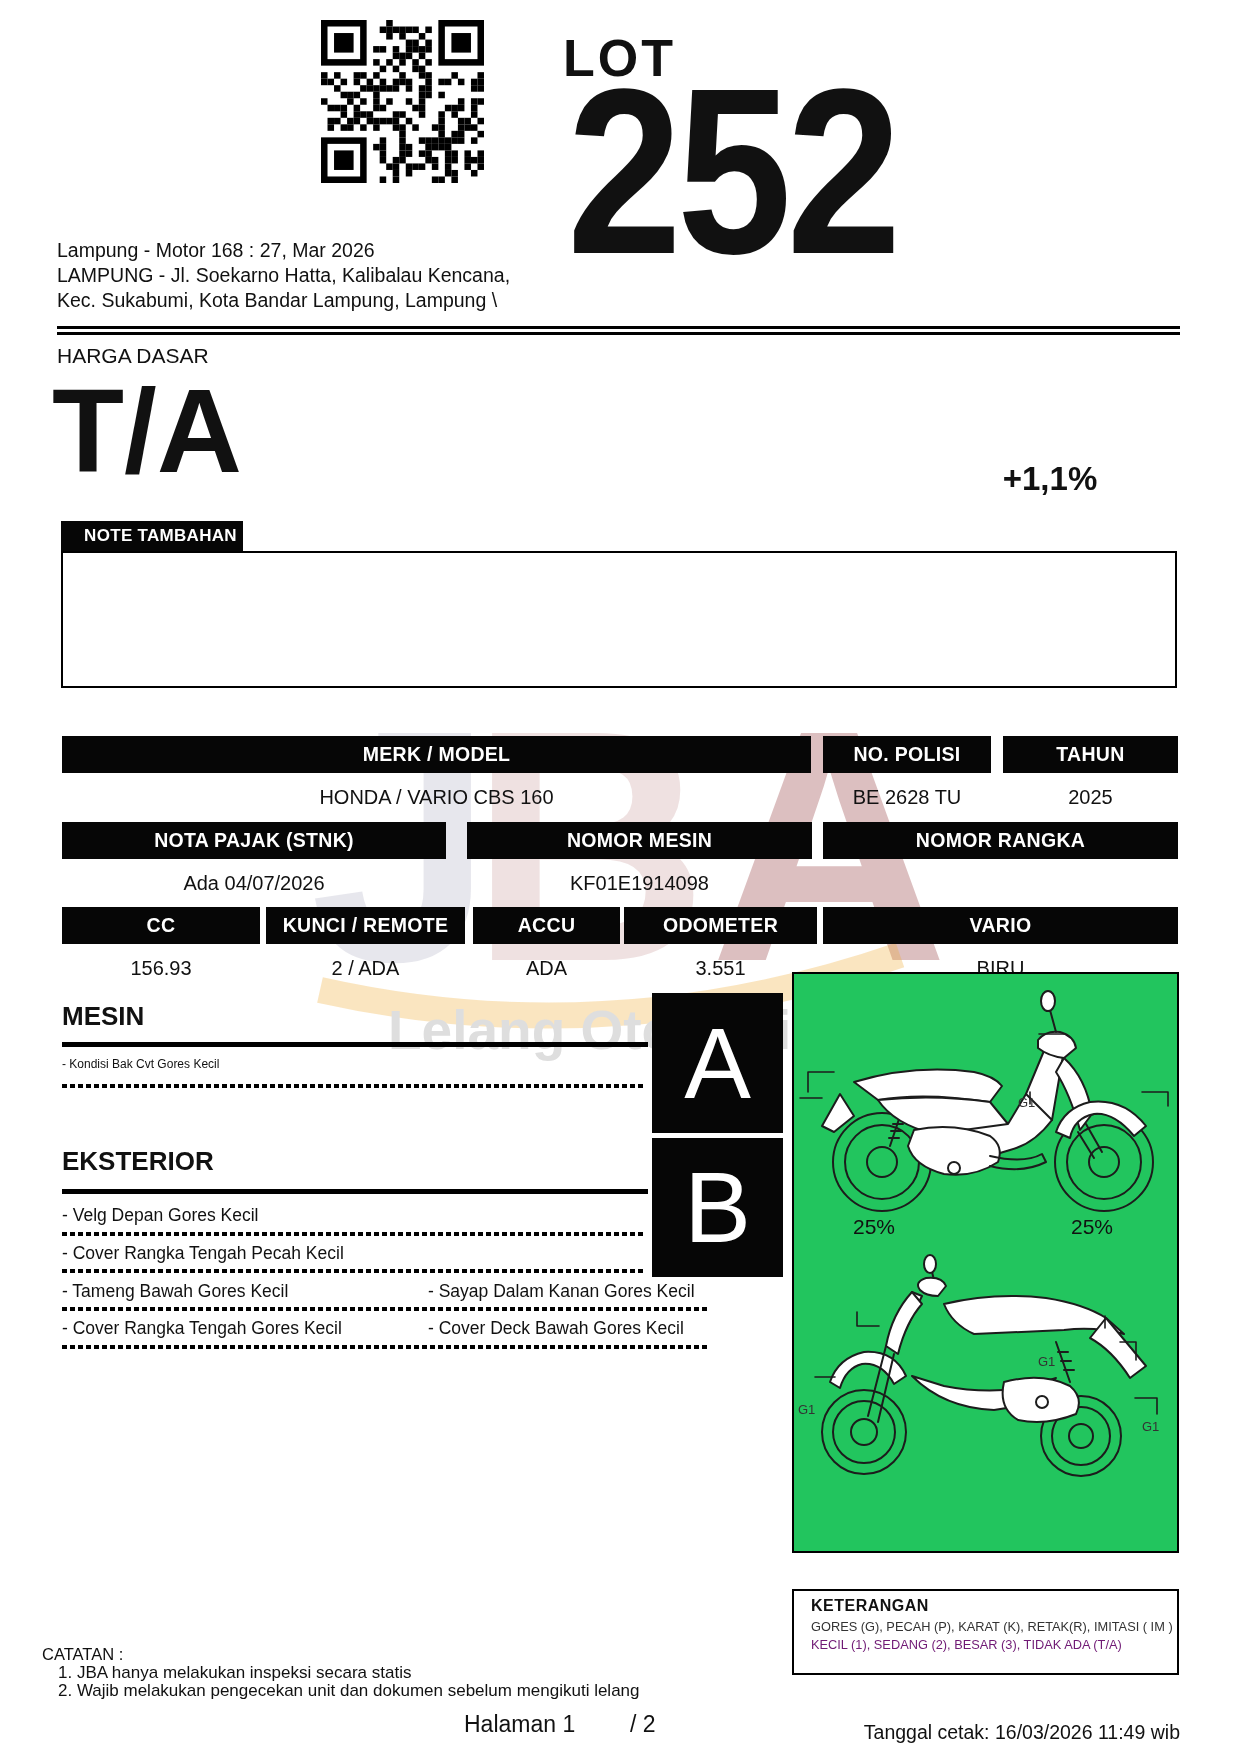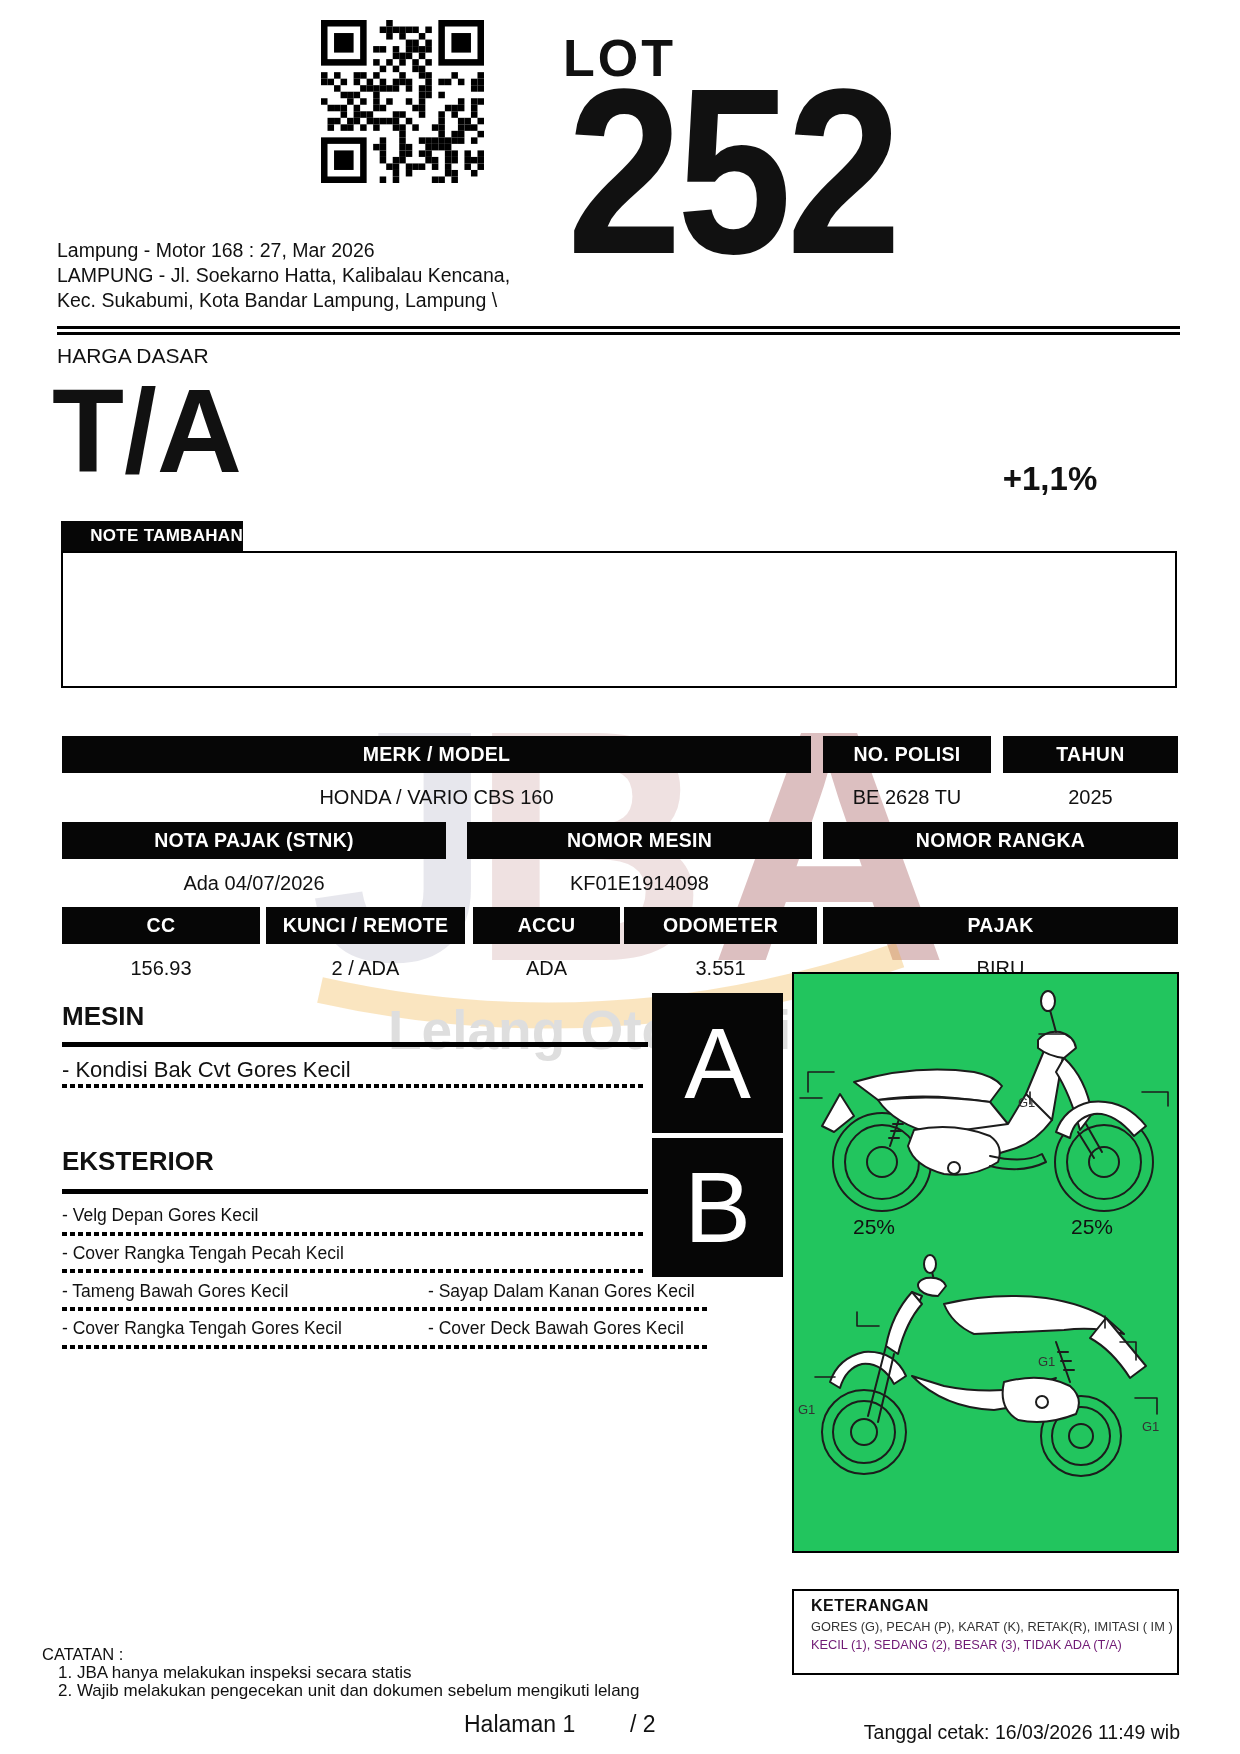--- a/index.html
+++ b/index.html
@@ -247,21 +247,21 @@
   <div class="t" style="left:57px;top:239px;font-size:19.5px">Lampung - Motor 168 : 27, Mar 2026</div>
   <div class="t" style="left:57px;top:264px;font-size:19.5px">LAMPUNG - Jl. Soekarno Hatta, Kalibalau Kencana,</div>
   <div class="t" style="left:57px;top:289px;font-size:19.5px">Kec. Sukabumi, Kota Bandar Lampung, Lampung \</div>
 
   <div class="dblrule" style="left:57px;top:326px;width:1123px"></div>
 
   <div class="t" style="left:57px;top:344px;font-size:21px">HARGA DASAR</div>
   <div class="t" style="left:52px;top:372px;font-size:118px;font-weight:bold;line-height:1">T/A</div>
   <div class="t" style="left:940px;top:460px;width:220px;text-align:center;font-size:33px;font-weight:bold">+1,1%</div>
 
-  <div class="bar" style="left:61px;top:521px;width:182px;height:30px;font-size:17px;justify-content:flex-end;padding-left:17px;box-sizing:border-box">
+  <div class="bar" style="left:61px;top:521px;width:182px;height:30px;font-size:17px;justify-content:center;padding-left:17px;box-sizing:border-box">
     <span>NOTE TAMBAHAN</span>
   </div>
   <div class="box" style="left:61px;top:551px;width:1112px;height:133px">
     <span style="display:block;padding:8px;font-size:17px"></span>
   </div>
 
   <div class="bar" style="left:62px;top:736px;width:749px;height:37px;font-size:19.5px">
     <span>MERK / MODEL</span>
     </div>
   <div class="bar" style="left:823px;top:736px;width:168px;height:37px;font-size:19.5px">
@@ -304,42 +304,42 @@
   <div class="bar" style="left:266px;top:907px;width:199px;height:37px;font-size:19.5px">
     <span>KUNCI / REMOTE</span>
     </div>
   <div class="bar" style="left:473px;top:907px;width:147px;height:37px;font-size:19.5px">
     <span>ACCU</span>
     </div>
   <div class="bar" style="left:624px;top:907px;width:193px;height:37px;font-size:19.5px">
     <span>ODOMETER</span>
     </div>
   <div class="bar" style="left:823px;top:907px;width:355px;height:37px;font-size:19.5px">
-    <span>PAJAK</span>
+    <span>VARIO</span>
     </div>
 
   <div class="val" style="left:62px;top:944px;width:198px;height:48px;font-size:20px">
     <span>156.93</span>
     </div>
   <div class="val" style="left:266px;top:944px;width:199px;height:48px;font-size:20px">
     <span>2 / ADA</span>
     </div>
   <div class="val" style="left:473px;top:944px;width:147px;height:48px;font-size:20px">
     <span>ADA</span>
     </div>
   <div class="val" style="left:624px;top:944px;width:193px;height:48px;font-size:20px">
     <span>3.551</span>
     </div>
   <div class="val" style="left:823px;top:944px;width:355px;height:48px;font-size:20px">
     <span>BIRU</span>
     </div>
 
   <div class="t" style="left:62px;top:1001px;font-size:26px;font-weight:bold">MESIN</div>
   <div class="rule" style="left:62px;top:1042px;width:586px;height:4.5px"></div>
-  <div class="t" style="left:62px;top:1057px;font-size:22px">- Kondisi Bak Cvt Gores Kecil</div>
+  <div class="t" style="left:62px;top:1057px;font-size:12px">- Kondisi Bak Cvt Gores Kecil</div>
   <div class="dotline" style="left:62px;top:1084px;width:583px"></div>
 
   <div class="grade" style="top:993px;height:140px">
     <span>A</span>
     </div>
 
   <div class="t" style="left:62px;top:1146px;font-size:26px;font-weight:bold">EKSTERIOR</div>
   <div class="rule" style="left:62px;top:1189px;width:586px;height:4.5px"></div>
 
   <div class="grade" style="top:1138px;height:139px">

